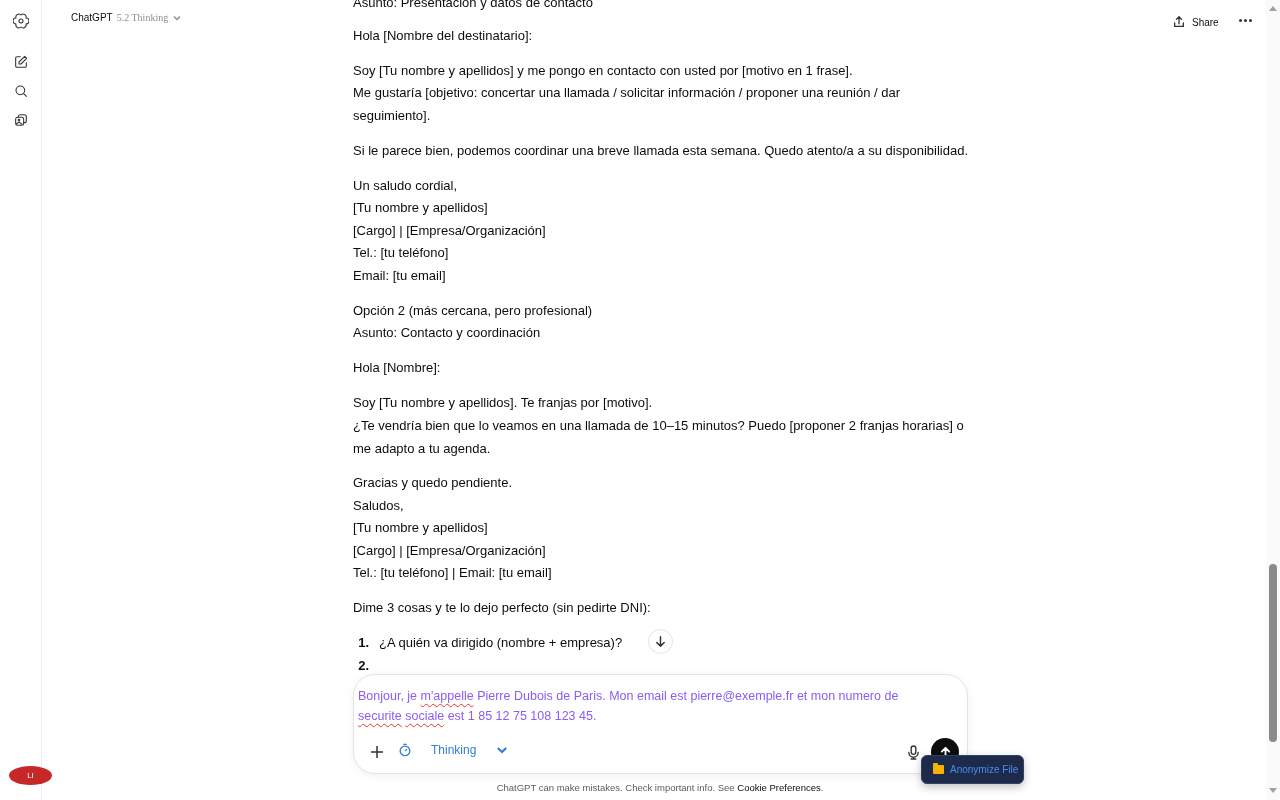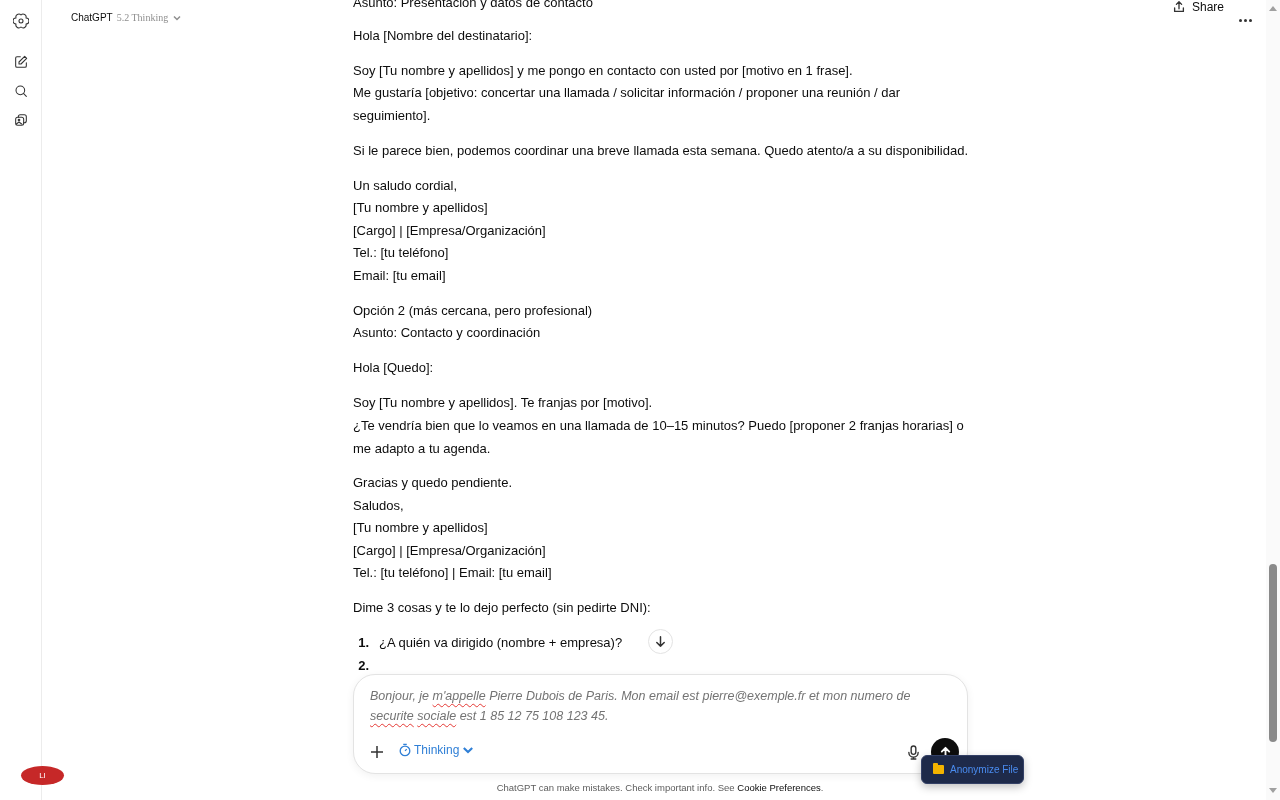--- a/index.html
+++ b/index.html
@@ -3,51 +3,51 @@
   <meta charset="utf-8">
   <style>
     * { box-sizing: border-box; margin: 0; padding: 0; }
     html, body { width: 1280px; height: 800px; overflow: hidden; background: #ffffff; }
     body { font-family: "Liberation Sans", "DejaVu Sans", sans-serif; color: #0d0d0d; position: relative; }
 
     
     .rail { position: absolute; left: 0; top: 0; width: 42px; height: 800px; border-right: 1px solid #ececec; background: #fff; }
     .rail-btn { position: absolute; left: 11px; width: 20px; height: 20px; display: flex; align-items: center; justify-content: center; cursor: pointer; }
     .rail-btn svg { width: 16px; height: 16px; stroke: #333; fill: none; stroke-width: 1.6; stroke-linecap: round; stroke-linejoin: round; }
-    .avatar { position: absolute; left: 21px; top: 766px; width: 43px; height: 19px; border-radius: 50%; background: #c62828; color: #fff; font-size: 8px; display: flex; align-items: center; justify-content: center; cursor: pointer; }
+    .avatar { position: absolute; left: 9px; top: 766px; width: 43px; height: 19px; border-radius: 50%; background: #c62828; color: #fff; font-size: 8px; display: flex; align-items: center; justify-content: center; cursor: pointer; }
 
     
     .header { position: absolute; left: 42px; top: 0; width: 1224px; height: 42px; background: #fff; }
     .model-picker { position: absolute; left: 29px; top: 12px; display: flex; align-items: center; gap: 4px; font-size: 10px; cursor: pointer; }
     .model-name { color: #0d0d0d; }
     .model-ver { color: #8f8f8f; font-family: Liberation Serif, serif; }
     .chev { width: 10px; height: 10px; stroke: #8f8f8f; fill: none; stroke-width: 1.5; }
-    .share-btn { position: absolute; left: 1130px; top: 0; display: flex; align-items: center; gap: 6px; font-size: 12px; color: #0d0d0d; cursor: pointer; }
+    .share-btn { position: absolute; left: 1130px; top: 15px; display: flex; align-items: center; gap: 6px; font-size: 10px; color: #0d0d0d; cursor: pointer; }
     .share-btn svg { width: 14px; height: 14px; stroke: #333; fill: none; stroke-width: 1.5; stroke-linecap: round; stroke-linejoin: round; }
     .more-btn { position: absolute; left: 1194px; top: 11px; width: 18px; height: 18px; display: flex; align-items: center; justify-content: center; gap: 2px; cursor: pointer; }
     .more-btn span { width: 3px; height: 3px; border-radius: 50%; background: #333; }
 
     
     .content { position: absolute; left: 353px; top: 0; width: 620px; font-size: 13px; line-height: 22.5px; color: #0d0d0d; }
     .content p { margin: 0; }
     .para { position: absolute; left: 0; width: 620px; }
     .content b { font-weight: normal; }
     .ol-item { position: absolute; left: 0; display: flex; gap: 10px; }
     .ol-num { font-weight: bold; width: 16px; text-align: right; }
 
     .scroll-down { position: absolute; left: 648px; top: 629px; width: 25px; height: 25px; border-radius: 50%; border: 1px solid #e3e3e3; background: #fff; display: flex; align-items: center; justify-content: center; cursor: pointer; }
     .scroll-down svg { width: 13px; height: 13px; stroke: #333; fill: none; stroke-width: 1.6; stroke-linecap: round; stroke-linejoin: round; }
 
     
     .composer { position: absolute; left: 353px; top: 674px; width: 615px; height: 100px; border: 1px solid #e3e3e3; border-radius: 22px; background: #fff; box-shadow: 0 2px 8px rgba(0,0,0,0.06); }
-    .composer-text { position: absolute; left: 16px; top: 11px; width: 570px; font-size: 12.5px; line-height: 20px; color: #737373; font-style: italic; }
+    .composer-text { position: absolute; left: 4px; top: 11px; width: 570px; font-size: 12.5px; line-height: 20px; color: #8b5cf6; }
     .spell { text-decoration: underline wavy #e53935; text-decoration-thickness: 1px; text-underline-offset: 3px; }
     .plus-btn { position: absolute; left: 14px; top: 68px; width: 18px; height: 18px; display: flex; align-items: center; justify-content: center; cursor: pointer; }
     .plus-btn svg { width: 14px; height: 14px; stroke: #333; stroke-width: 1.5; }
-    .thinking-pill { position: absolute; left: 44px; top: 68px; display: flex; align-items: center; gap: 2px; font-size: 12px; color: #2f7fd6; cursor: pointer; }
+    .thinking-pill { position: absolute; left: 44px; top: 68px; display: flex; align-items: center; gap: 19px; font-size: 12px; color: #2f7fd6; cursor: pointer; }
     .thinking-pill svg { width: 14px; height: 14px; stroke: #2f7fd6; fill: none; stroke-width: 1.5; }
     .mic-btn { position: absolute; left: 551px; top: 68px; width: 16px; height: 18px; display: flex; align-items: center; justify-content: center; cursor: pointer; }
     .mic-btn svg { width: 13px; height: 15px; stroke: #333; fill: none; stroke-width: 1.5; stroke-linecap: round; }
     .send-btn { position: absolute; left: 577px; top: 63px; width: 28px; height: 28px; border-radius: 50%; background: #0d0d0d; display: flex; align-items: center; justify-content: center; cursor: pointer; }
     .send-btn svg { width: 13px; height: 13px; stroke: #fff; fill: none; stroke-width: 2; stroke-linecap: round; stroke-linejoin: round; }
 
     .anon-btn { position: absolute; left: 921px; top: 755px; width: 103px; height: 29px; border-radius: 6px; background: #1e2a4a; border: 1px solid #334066; box-shadow: 0 3px 8px rgba(0,0,0,0.25); display: flex; align-items: center; gap: 6px; padding-left: 11px; font-size: 10px; color: #4a8cf0; cursor: pointer; }
     .folder { width: 11px; height: 9px; background: #f4b400; border-radius: 1px; position: relative; }
     .folder:before { content: ""; position: absolute; left: 0; top: -2px; width: 5px; height: 3px; background: #f4b400; border-radius: 1px 1px 0 0; }
 
@@ -124,21 +124,21 @@
   <p class="para" style="top:82px"><span>Me gustaría [</span><b>objetivo: concertar una llamada / solicitar información / proponer una reunión / dar seguimiento</b><span>].</span></p>
   <p class="para" style="top:140px">Si le parece bien, podemos coordinar una breve llamada esta semana. Quedo atento/a a su disponibilidad.</p>
   <p class="para" style="top:175px">Un saludo cordial,</p>
   <p class="para" style="top:197px"><span>[</span><b>Tu nombre y apellidos</b><span>]</span></p>
   <p class="para" style="top:220px">[Cargo] | [Empresa/Organización]</p>
   <p class="para" style="top:242px"><span>Tel.: [</span><b>tu teléfono</b><span>]</span></p>
   <p class="para" style="top:265px"><span>Email: [</span><b>tu email</b><span>]</span></p>
 
   <p class="para" style="top:300px"><b>Opción 2 (más cercana, pero profesional)</b></p>
   <p class="para" style="top:322px">Asunto: Contacto y coordinación</p>
-  <p class="para" style="top:357px">Hola [Quedo]:</p>
+  <p class="para" style="top:357px">Hola [Nombre]:</p>
   <p class="para" style="top:392px"><span>Soy [</span><b>Tu nombre y apellidos</b><span>]. Te franjas por [</span><b>motivo</b><span>].</span></p>
   <p class="para" style="top:415px"><span>¿Te vendría bien que lo veamos en una llamada de 10–15 minutos? Puedo [</span><b>proponer 2 franjas horarias</b><span>] o me adapto a tu agenda.</span></p>
   <p class="para" style="top:472px">Gracias y quedo pendiente.</p>
   <p class="para" style="top:495px">Saludos,</p>
   <p class="para" style="top:517px"><span>[</span><b>Tu nombre y apellidos</b><span>]</span></p>
   <p class="para" style="top:540px">[Cargo] | [Empresa/Organización]</p>
   <p class="para" style="top:562px"><span>Tel.: [</span><b>tu teléfono</b><span>] | Email: [</span><b>tu email</b><span>]</span></p>
   <p class="para" style="top:597px">Dime 3 cosas y te lo dejo perfecto (sin pedirte DNI):</p>
 
   <div class="ol-item" style="top:632px">

